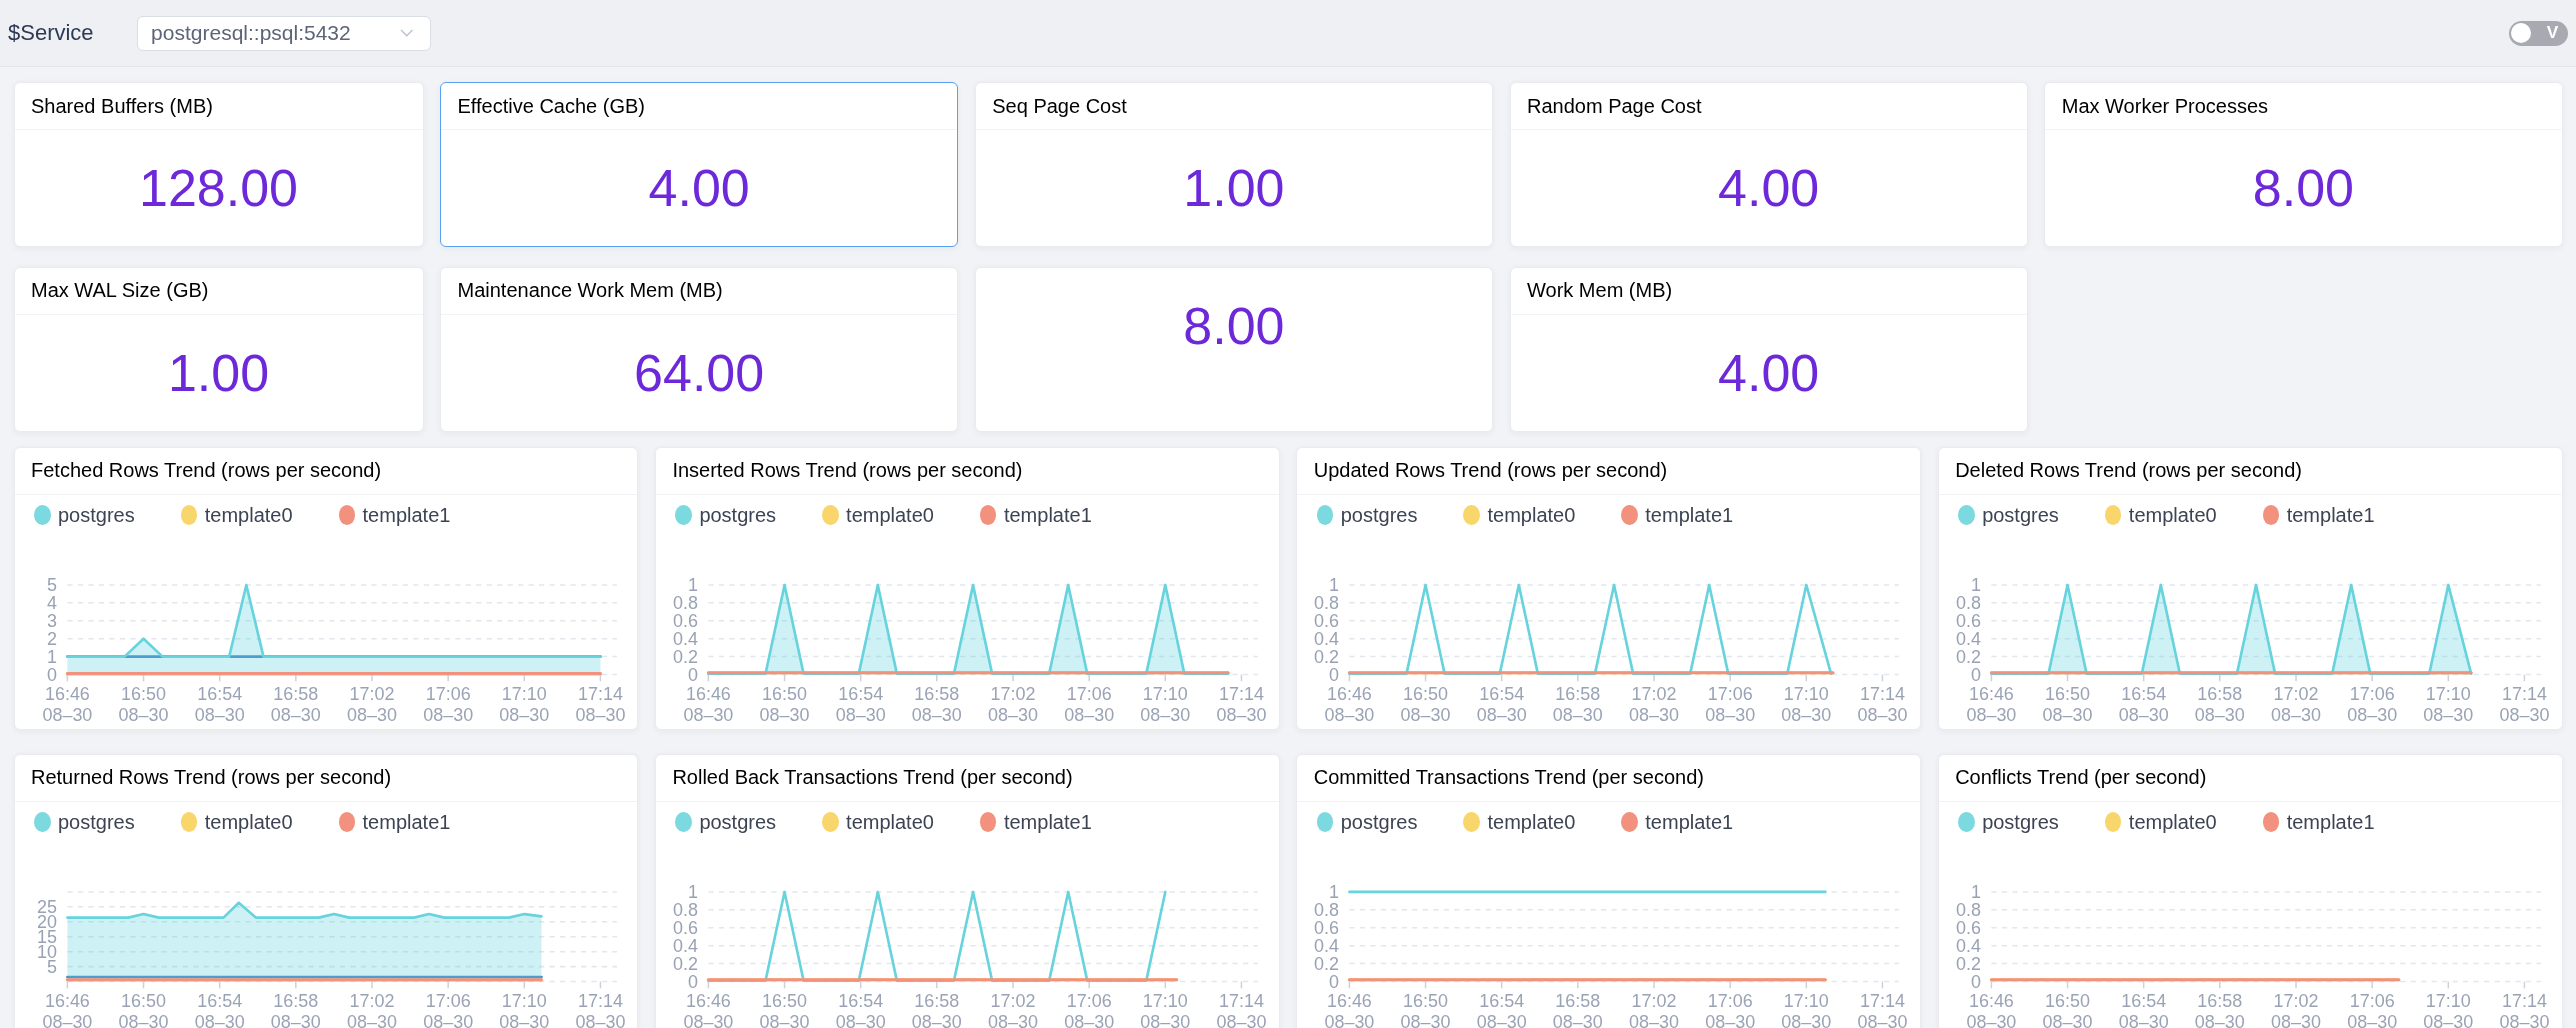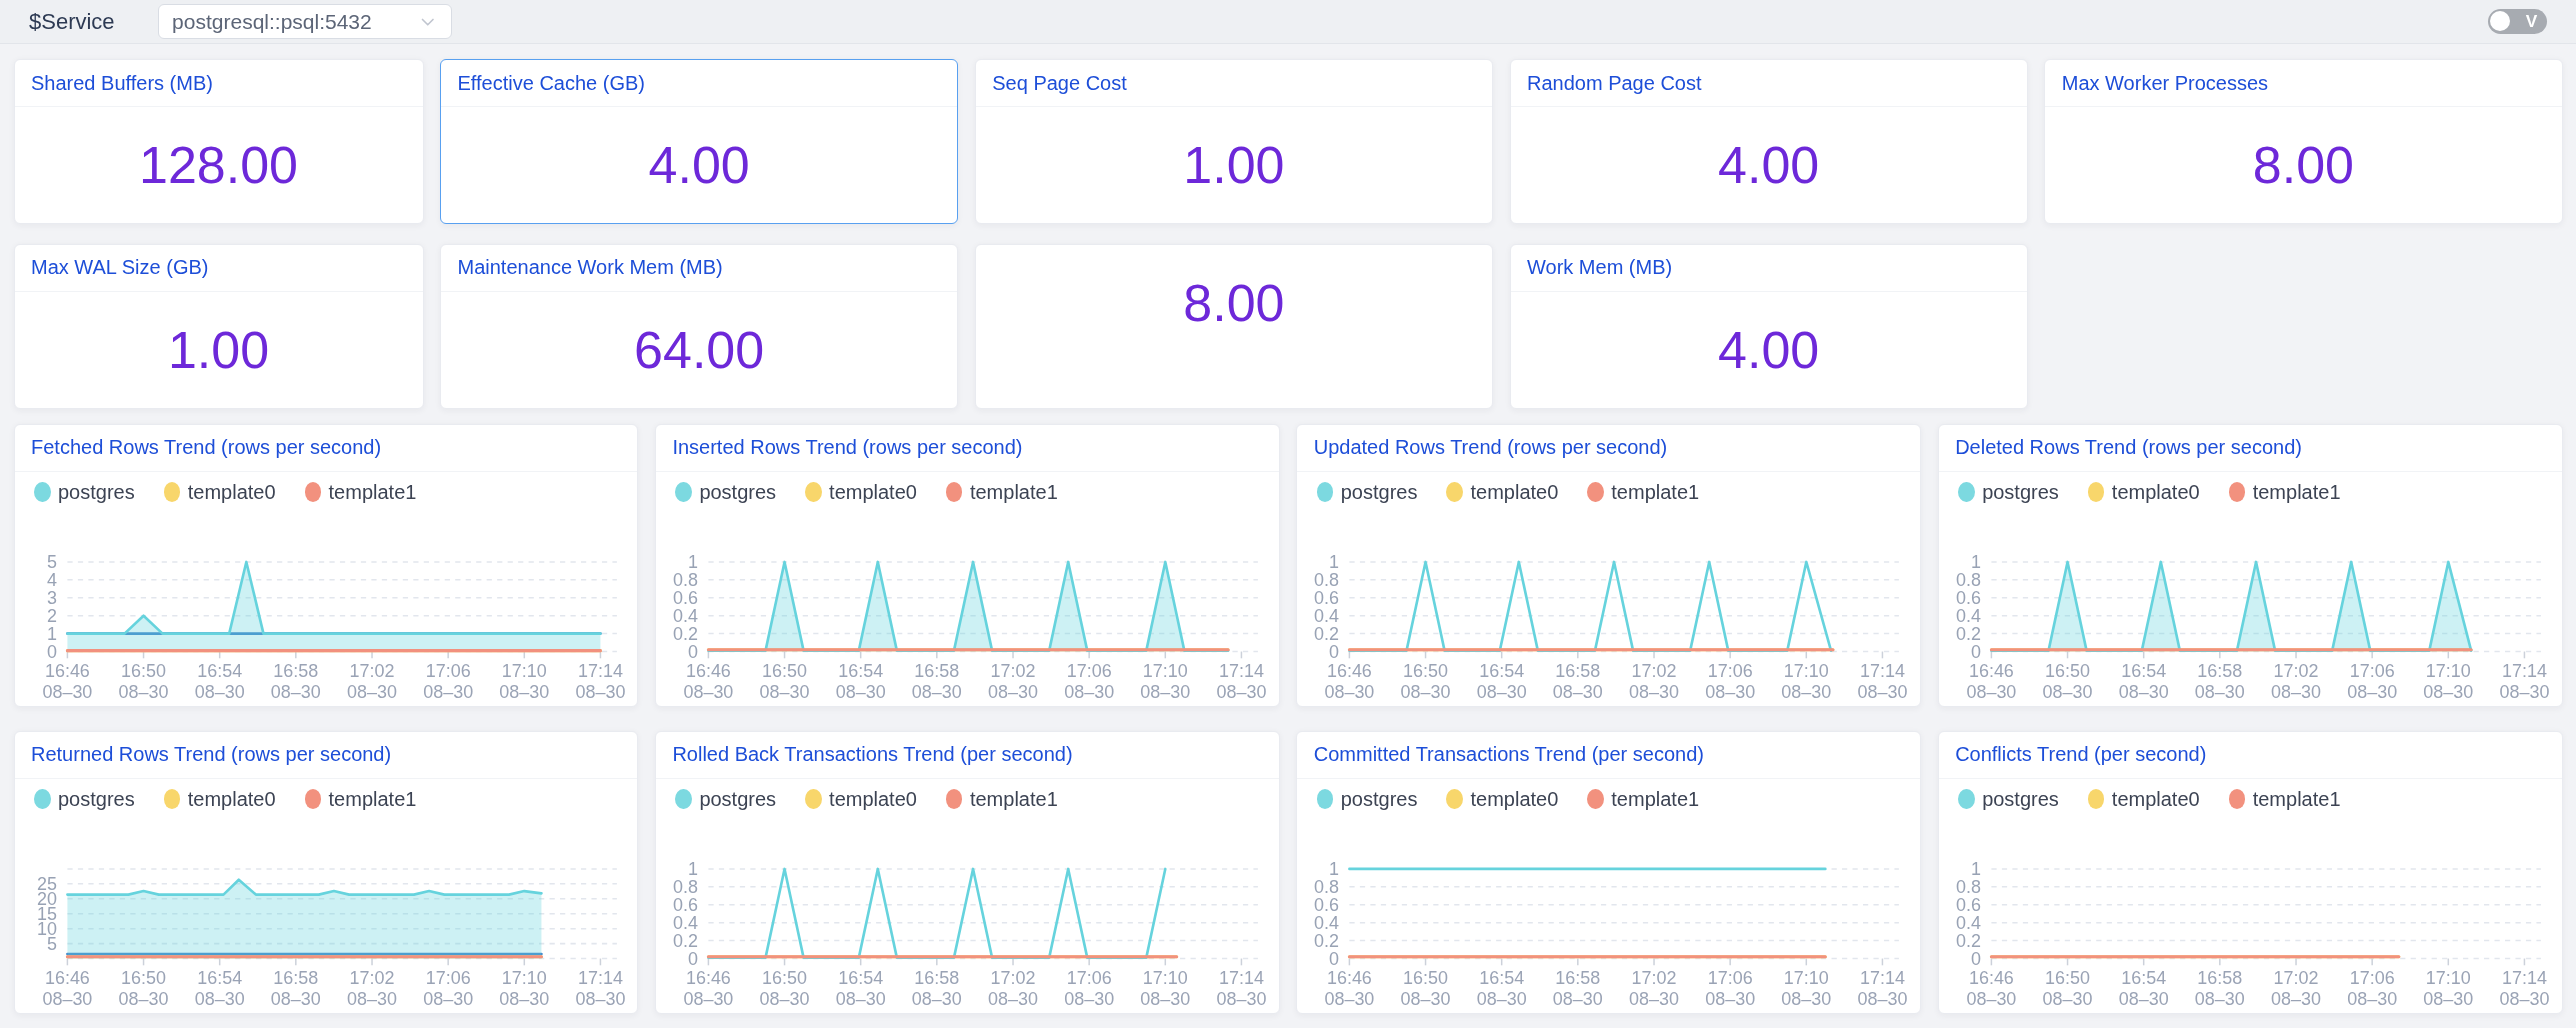--- a/index.html
+++ b/index.html
@@ -5,22 +5,22 @@
   html,body{margin:0;padding:0;}
   body{
     width:2576px;height:1029px;overflow:hidden;
     background:#f2f3f6;
     font-family:"Liberation Sans",sans-serif;
     -webkit-font-smoothing:antialiased;
   }
   *{box-sizing:border-box;}
   
   .topbar{
-    height:44px;background:#eef0f3;border-bottom:0.8px solid #e2e5ea;
-    display:flex;align-items:center;padding:0 29px;
+    height:67px;background:#eef0f3;border-bottom:0.8px solid #e2e5ea;
+    display:flex;align-items:center;padding:0 8px;
   }
   .service-label{font-size:22px;color:#2d3a53;font-weight:500;margin-right:12px;}
   .select{
     width:294px;height:35px;background:#ffffff;border:0.8px solid #d9dde4;border-radius:6px;
     display:flex;align-items:center;padding:0 13.5px;cursor:pointer;margin-left:31px;
   }
   .select-value{font-size:21px;color:#5c6577;flex:1;}
   .chevron{width:19.5px;height:19.5px;flex:none;}
   .topbar-spacer{flex:1;}
   .toggle{
@@ -45,29 +45,29 @@
   .card{
     background:#ffffff;border:0.8px solid #e9ebf0;border-radius:6px;
     box-shadow:0 1.5px 6px rgba(31,45,61,0.05);
   }
   .card.selected{border:1.5px solid #58a0f0;}
   .stat-card{height:165px;}
   .chart-card{height:283px;}
   .card-title-block{
     height:47px;border-bottom:1.5px solid #f1f3f6;
     display:flex;align-items:center;padding:0 16.5px;
-    font-size:20px;color:#1d4ed8;
+    font-size:20px;color:#000000;
   }
   .stat-value{
     height:116px;display:flex;align-items:center;justify-content:center;
     font-size:52px;color:#6d28d9;
   }
   
   .chart-legend{
-    height:41px;display:flex;align-items:center;padding-left:19.5px;gap:29px;
+    height:41px;display:flex;align-items:center;padding-left:19.5px;gap:46px;
   }
   .legend-item{display:flex;align-items:center;gap:7.5px;font-size:20px;color:#3c4353;cursor:pointer;}
   .legend-swatch{width:16.5px;height:20px;border-radius:50%;flex:none;}
   .chart-canvas{height:195px;}
   .chart-canvas svg{display:block;width:100%;height:100%;}
   .grid-line{stroke:#e2e6ed;stroke-width:2;stroke-dasharray:7 7;fill:none;}
   .axis-tick{stroke:#ccd1da;stroke-width:2;}
   .ylab{font-size:24px;fill:#98a2b4;font-family:"Liberation Sans",sans-serif;}
   .xlab{font-size:24px;fill:#9aa3b5;font-family:"Liberation Sans",sans-serif;}
 </style>

